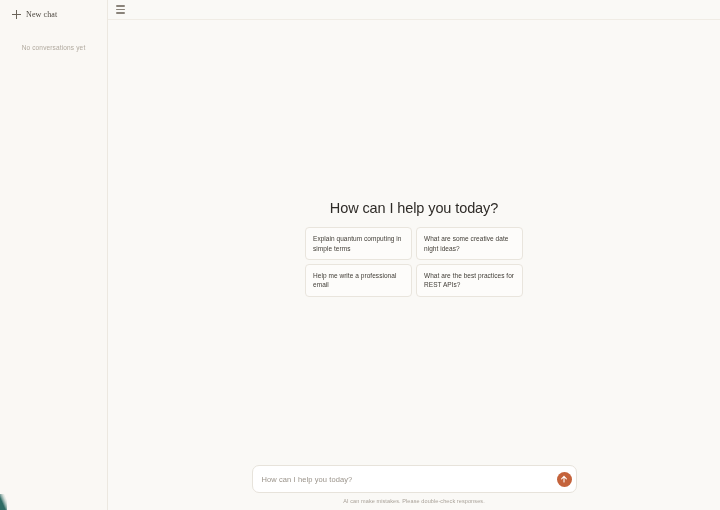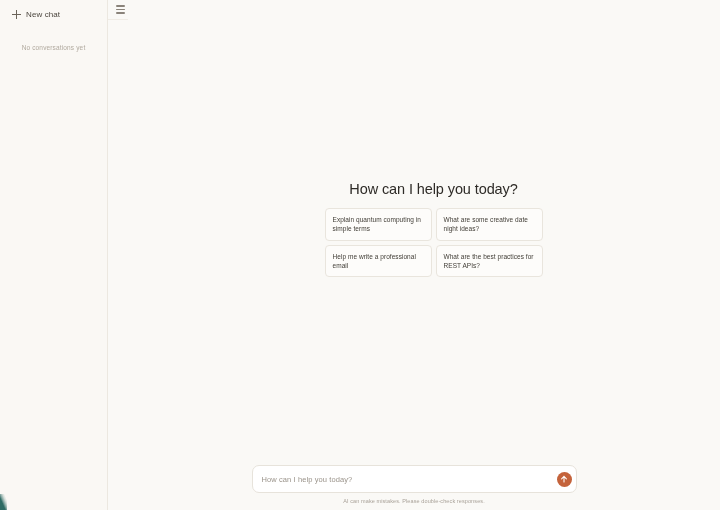--- a/index.html
+++ b/index.html
@@ -38,20 +38,21 @@
     display: flex;
     align-items: center;
     gap: 5px;
     margin: 7px 6px 0 8px;
     padding: 3px 4px;
     border-radius: 5px;
     cursor: pointer;
     background: transparent;
     border: none;
     text-align: left;
+    font-family: Liberation Serif, serif;
   }
   .plus-icon {
     width: 9px;
     height: 9px;
     position: relative;
     flex: 0 0 9px;
     display: block;
   }
   .plus-icon::before,
   .plus-icon::after {
@@ -97,21 +98,21 @@
         rgba(46,107,99,0.18) 68%,
         rgba(250,248,244,0) 82%);
   }
 
   
   .main {
     flex: 1 1 auto;
     height: 510px;
     background: #faf9f6;
     display: flex;
-    flex-direction: row;
+    flex-direction: column;
     position: relative;
     box-sizing: border-box;
     gap: 19px;
   }
 
   .topbar {
     height: 20px;
     flex: 0 0 20px;
     border-bottom: 1px solid #f0ece5;
     display: flex;

